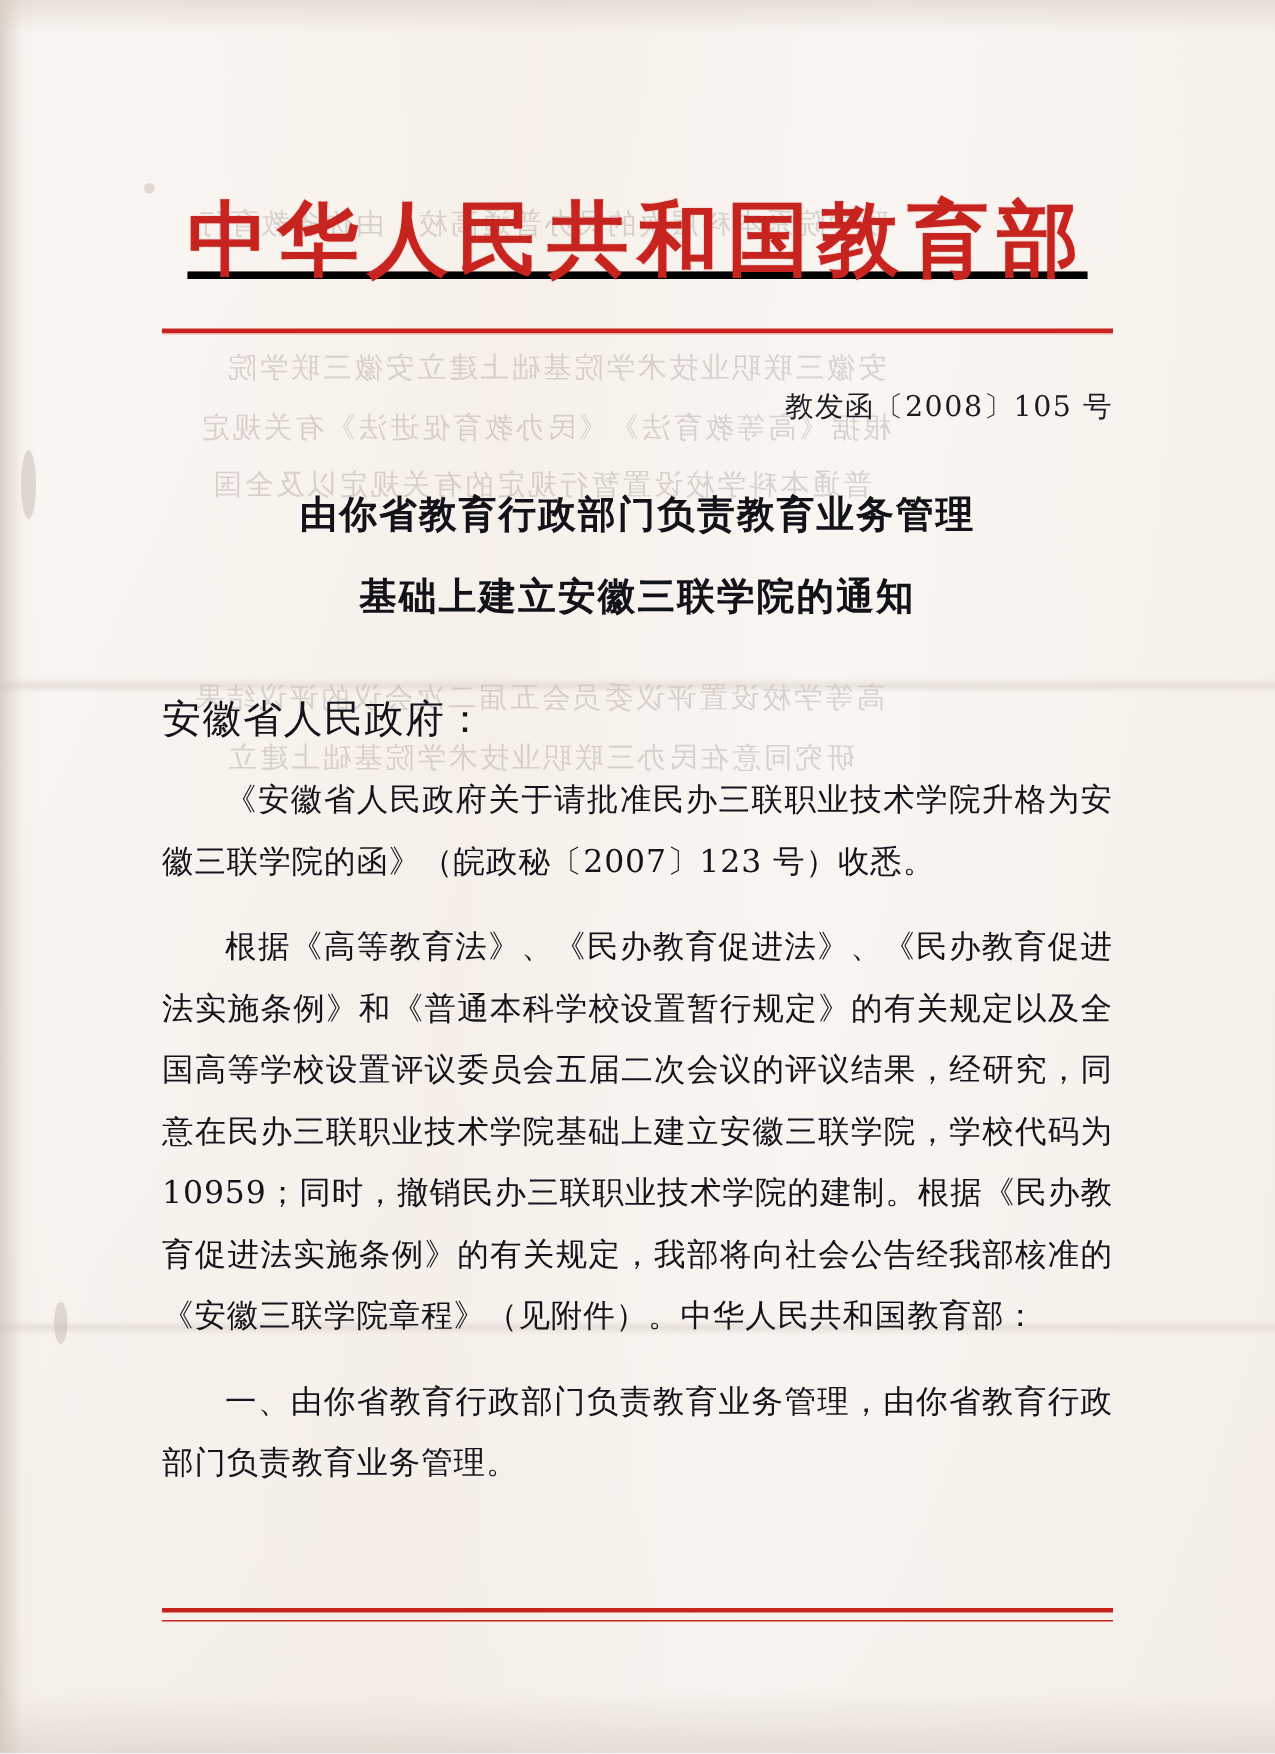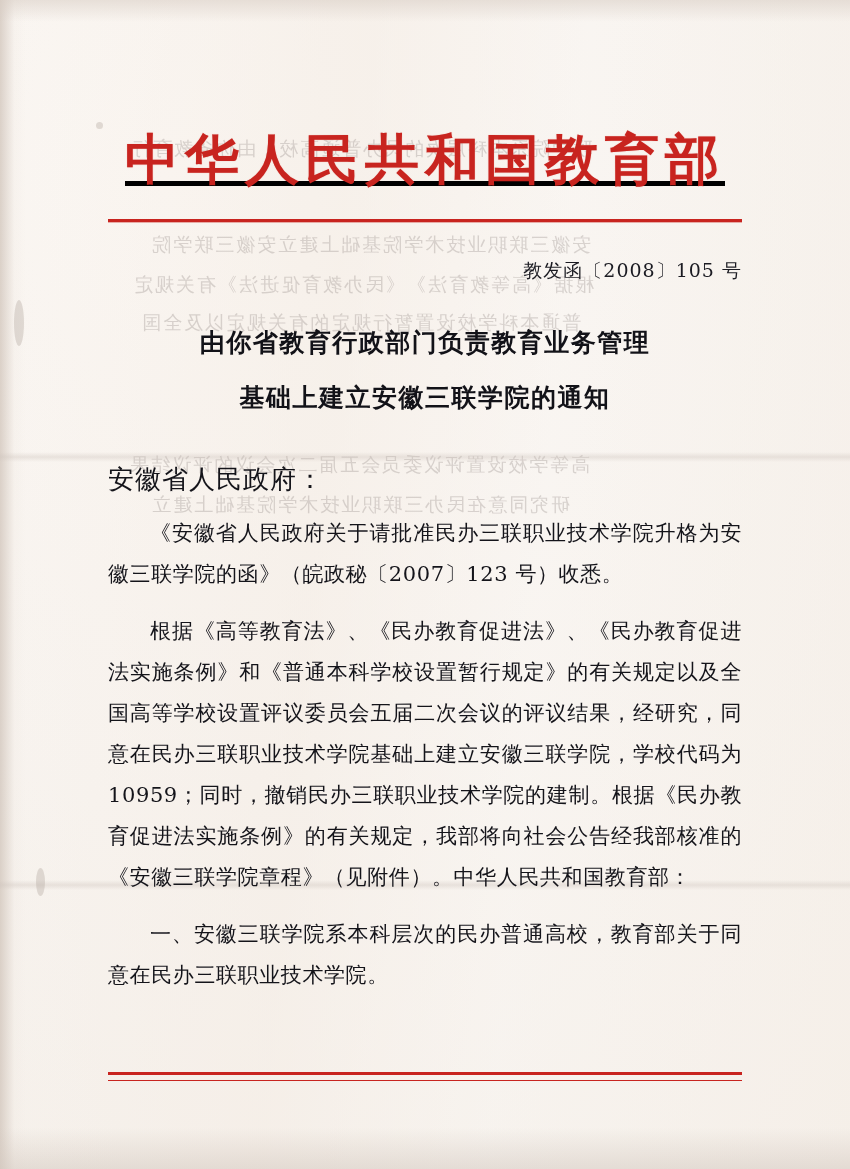--- a/index.html
+++ b/index.html
@@ -192,21 +192,21 @@
 
     <div class="doc-title">
       <div class="line">由你省教育行政部门负责教育业务管理</div>
       <div class="line">基础上建立安徽三联学院的通知</div>
     </div>
 
     <div class="addressee">安徽省人民政府：</div>
 
     <div class="body-para">《安徽省人民政府关于请批准民办三联职业技术学院升格为安徽三联学院的函》（皖政秘〔2007〕123 号）收悉。</div>
     <div class="body-para">根据《高等教育法》、《民办教育促进法》、《民办教育促进法实施条例》和《普通本科学校设置暂行规定》的有关规定以及全国高等学校设置评议委员会五届二次会议的评议结果，经研究，同意在民办三联职业技术学院基础上建立安徽三联学院，学校代码为10959；同时，撤销民办三联职业技术学院的建制。根据《民办教育促进法实施条例》的有关规定，我部将向社会公告经我部核准的《安徽三联学院章程》（见附件）。中华人民共和国教育部：</div>
-    <div class="body-para">一、安徽三联学院系本科层次的民办普通高校，教育部关于同意在民办三联职业技术学院。</div>
+    <div class="body-para">一、由你省教育行政部门负责教育业务管理，由你省教育行政部门负责教育业务管理。</div>
 
   </div>
 
   <div class="footer-rules">
     <div class="footer-rule-thick"></div>
     <div class="footer-rule-thin"></div>
   </div>
 
 </div>
 

